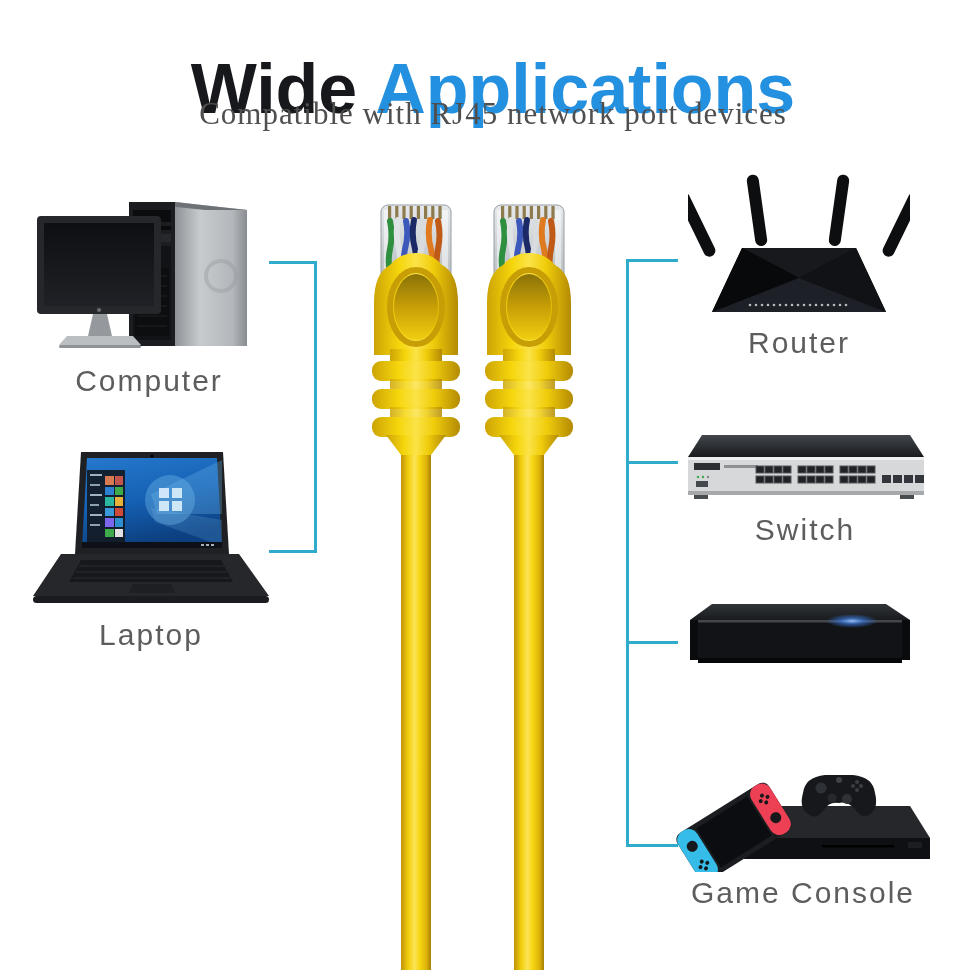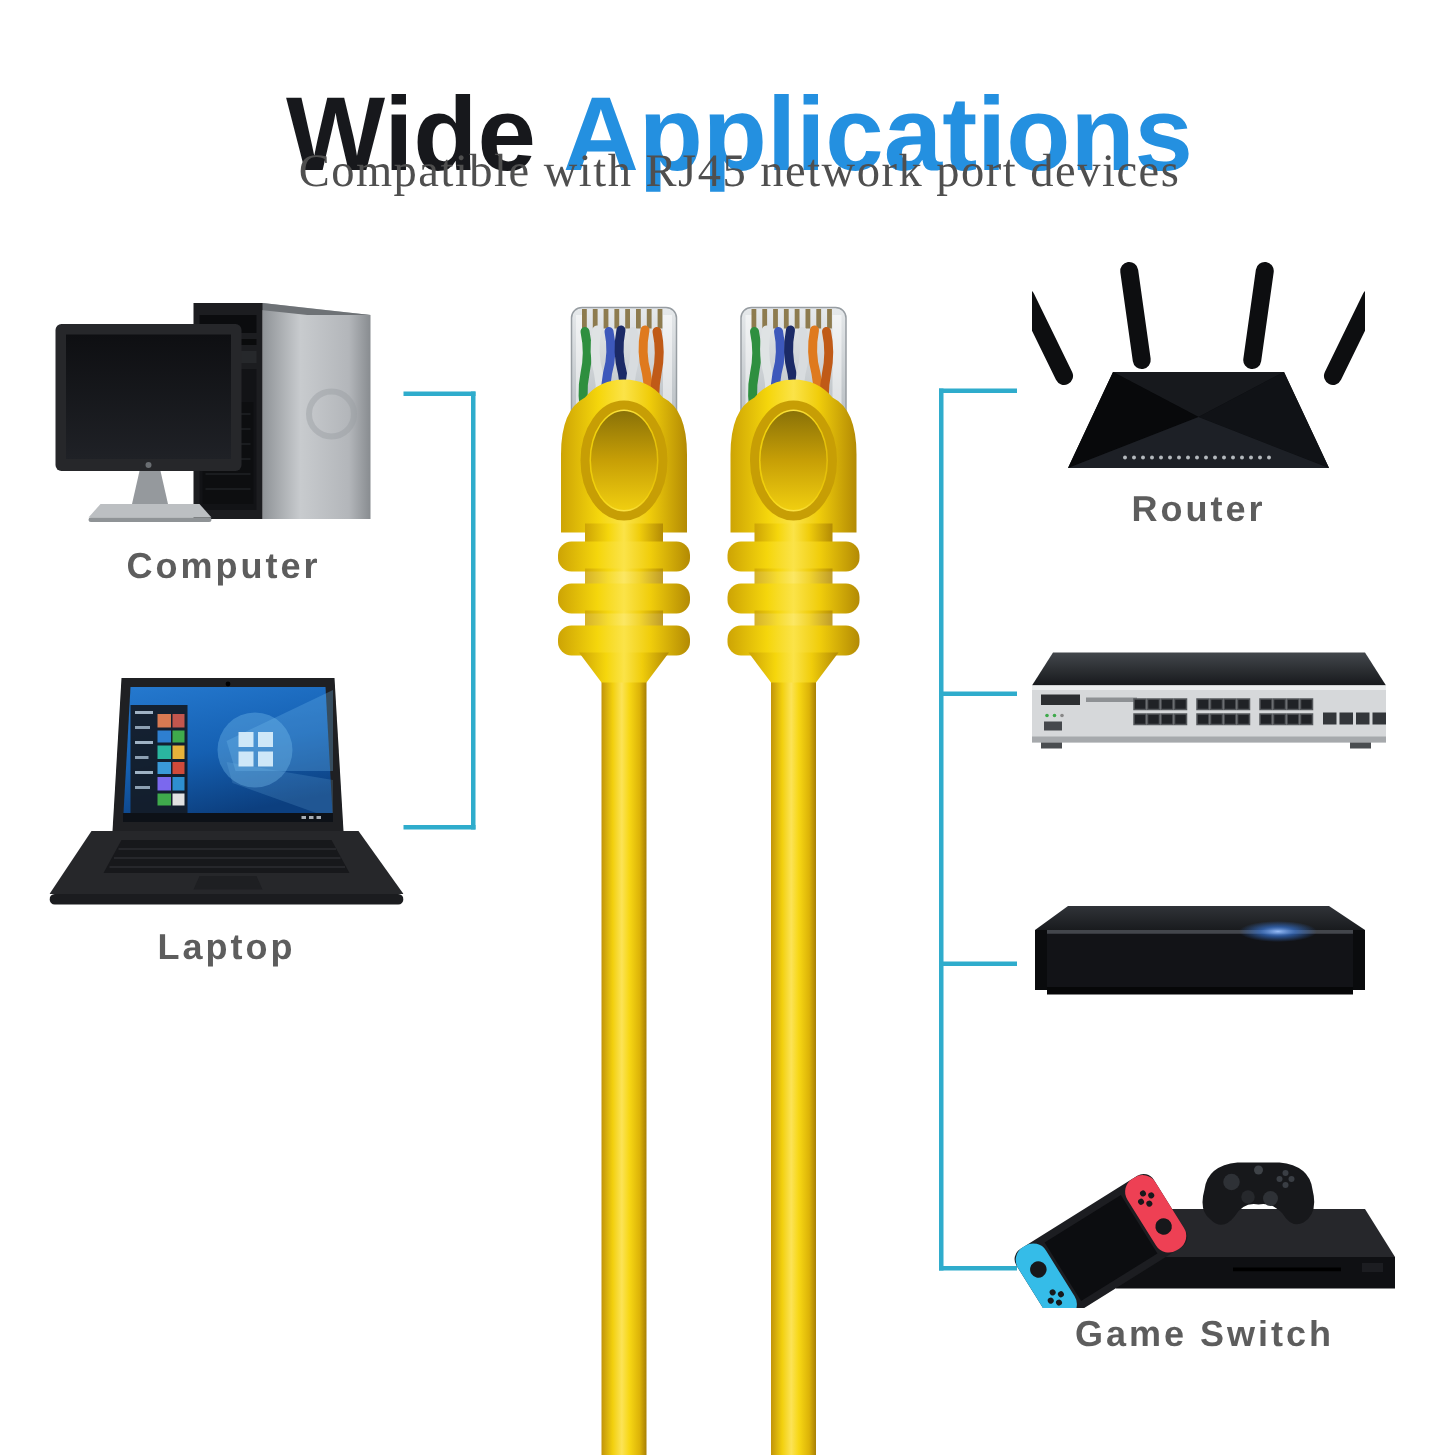--- a/index.html
+++ b/index.html
@@ -17,21 +17,21 @@
   .subtitle{
     position:absolute;top:96px;left:0;width:100%;text-align:center;
     font-size:31px;font-weight:400;letter-spacing:1px;color:var(--subtitle-gray,#4f4f4f);font-family:Liberation Serif, serif;
   }
   
   .cline{position:absolute;background:var(--connector-line,#2faccc);}
   
   .device{position:absolute;margin:0;padding:0;text-align:center;}
   .device svg{display:block;margin:0 auto;}
   .device figcaption{
-    font-size:24px;font-weight:700;letter-spacing:2px;color:var(--label-gray,#5d5d5d);
+    font-size:30px;font-weight:400;letter-spacing:2px;color:var(--label-gray,#5d5d5d);
     white-space:nowrap;
   }
   .cap-computer{margin-top:8px;}
   .cap-laptop{margin-top:10px;}
   .cap-router{margin-top:4px;}
   .cap-switch{margin-top:8px;}
   .cap-cablebox{margin-top:8px;}
   .cap-console{margin-top:4px;}
 </style>
 </head>
@@ -333,20 +333,21 @@
       </g>
       <g fill="#33363a">
         <rect x="200" y="44" width="9" height="8"></rect>
           <rect x="211" y="44" width="9" height="8"></rect>
         <rect x="222" y="44" width="9" height="8"></rect>
           <rect x="233" y="44" width="9" height="8"></rect>
       </g>
       <rect x="12" y="64" width="14" height="4" fill="#4a4d50"></rect>
       <rect x="218" y="64" width="14" height="4" fill="#4a4d50"></rect>
     </svg>
+    <figcaption class="cap-switch">Switch</figcaption>
   </figure>
 
   <figure class="device" style="left:684px;top:598px;width:236px;">
     <svg width="236" height="72" viewBox="0 0 236 72">
       <defs>
         <linearGradient id="cbTop" x1="0" y1="0" x2="0" y2="1">
           <stop offset="0" stop-color="#303338"></stop>
             <stop offset="1" stop-color="#191b1e"></stop>
         </linearGradient>
         <radialGradient id="cbGlow" cx="0.5" cy="0.5" r="0.5">
@@ -403,16 +404,16 @@
         <rect x="86" y="30" width="22" height="56" rx="10" fill="#ee4054"></rect>
         <circle cx="97" cy="68" r="5.5" fill="#17181b"></circle>
         <g fill="#17181b">
             <circle cx="97" cy="42" r="2"></circle>
             <circle cx="93" cy="46" r="2"></circle>
             <circle cx="101" cy="46" r="2"></circle>
             <circle cx="97" cy="50" r="2"></circle>
           </g>
       </g>
     </svg>
-    <figcaption class="cap-console">Game Switch</figcaption>
+    <figcaption class="cap-console">Game Console</figcaption>
   </figure>
 
 </div>
 
 </body></html>

